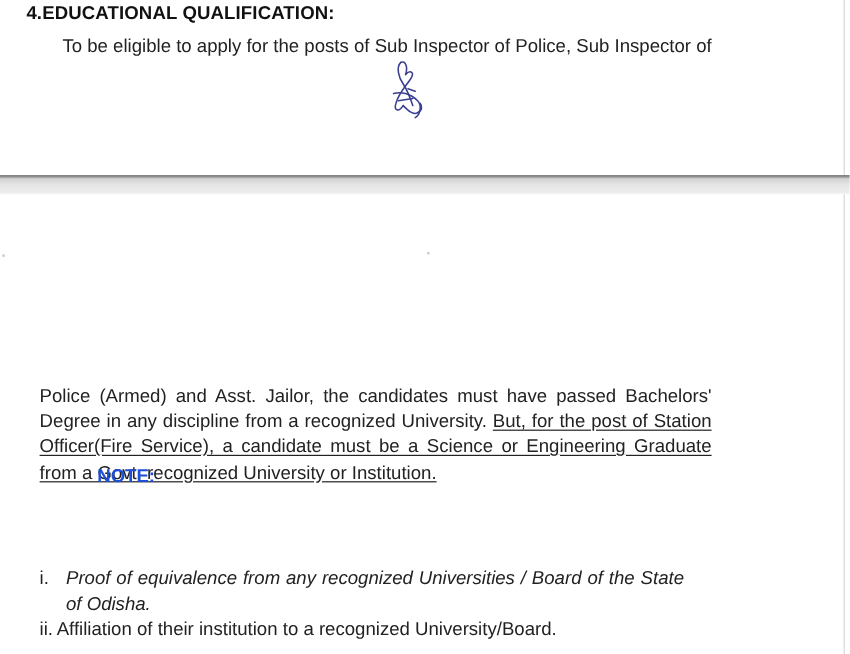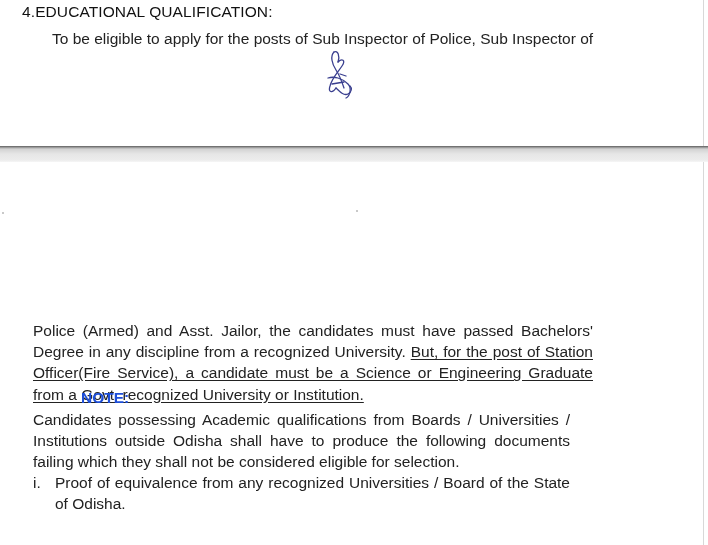--- a/index.html
+++ b/index.html
@@ -36,21 +36,21 @@
       width: 703px;
       height: 383px;
       background: #ffffff;
       border-right: 1px solid #d8d8d8;
     }
     .section-heading {
       position: absolute;
       left: 22px;
       top: 3px;
       font-size: 15.5px;
-      font-weight: normal;
+      font-weight: bold;
       letter-spacing: 0.1px;
       color: #111;
     }
     .intro-line {
       position: absolute;
       left: 36px;
       top: 30px;
       font-size: 15.5px;
       color: #222;
       margin-left: 16px;
@@ -100,20 +100,21 @@
     .list-item {
       display: flex;
     }
     .list-item .marker-i {
       width: 22px;
       flex: 0 0 22px;
     }
     .list-item .text-i {
       flex: 1;
       text-align: justify;
+      font-style: italic;
     }
     .list-item .marker-ii {
       flex: 0 0 auto;
       margin-right: 3px;
     }
   </style>
 </head>
 <body>
 
 <div class="page-top">
@@ -137,21 +138,24 @@
 <div class="page-bottom">
   <div class="speck" style="left:2px; top:50px;"></div>
   <div class="speck" style="left:356px; top:48px;"></div>
 
   <div class="body-text para-main">
     <span>Police (Armed) and Asst. Jailor, the candidates must have passed Bachelors' Degree in any discipline from a recognized University. </span><span class="underlined">But, for the post of Station Officer(Fire Service), a candidate must be a Science or Engineering Graduate from a Govt. recognized University or Institution.</span>
   </div>
 
   <div class="note-heading">NOTE:</div>
 
-  <div class="body-text para-note">Candidates possessing Academic qualifications from Boards / Universities / Institutions outside Odisha shall have to produce the following documents failing which they shall not be considered eligible for selection.</div>
 
   <div class="list">
     <div class="list-item">
       <span class="marker-i">i.</span>
       <span class="text-i">Proof of equivalence from any recognized Universities / Board of the State of Odisha.</span>
     </div>
+    <div class="list-item">
+      <span class="marker-ii">ii.</span>
+      <span>Affiliation of their institution to a recognized University/Board.</span>
+    </div>
   </div>
 </div>
 
 </body></html>

